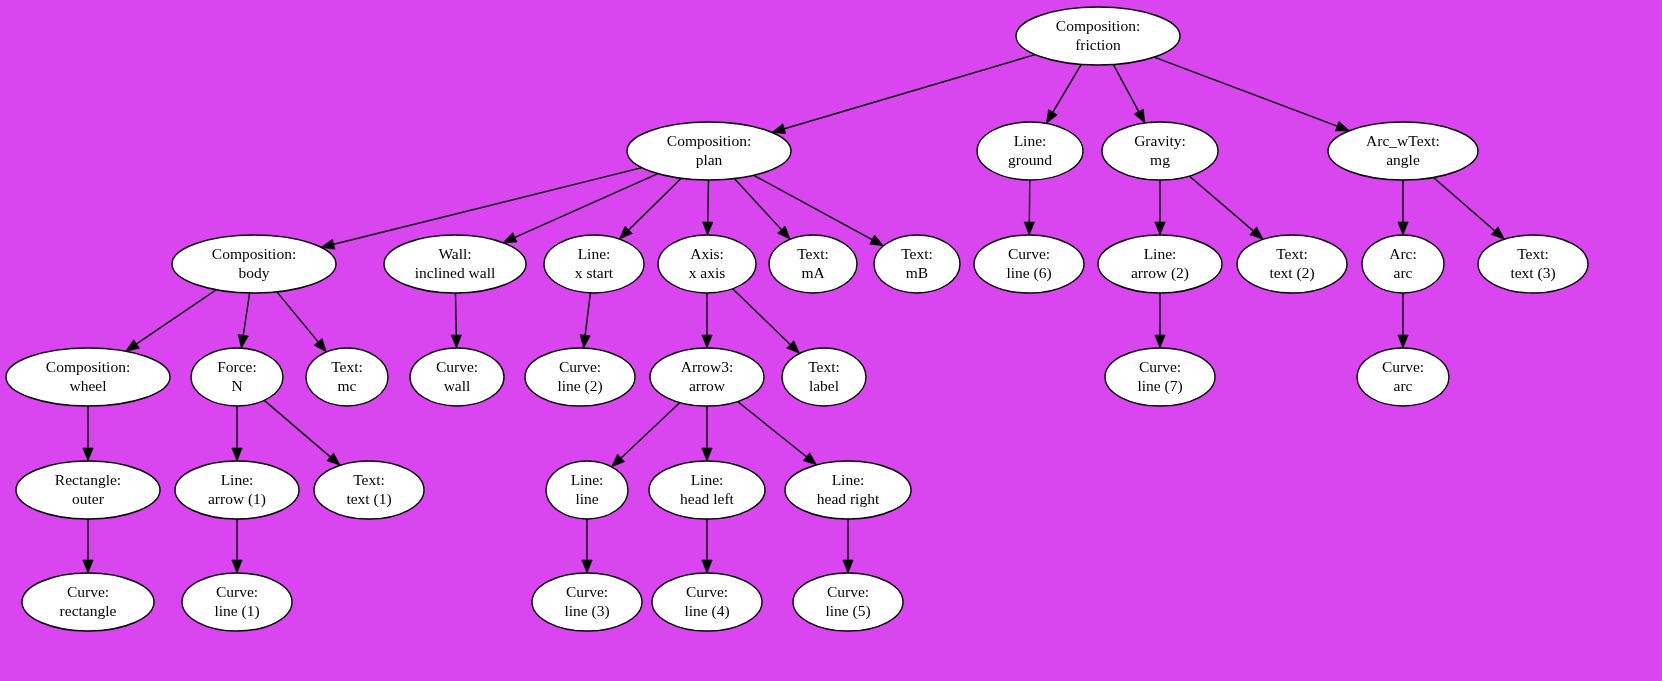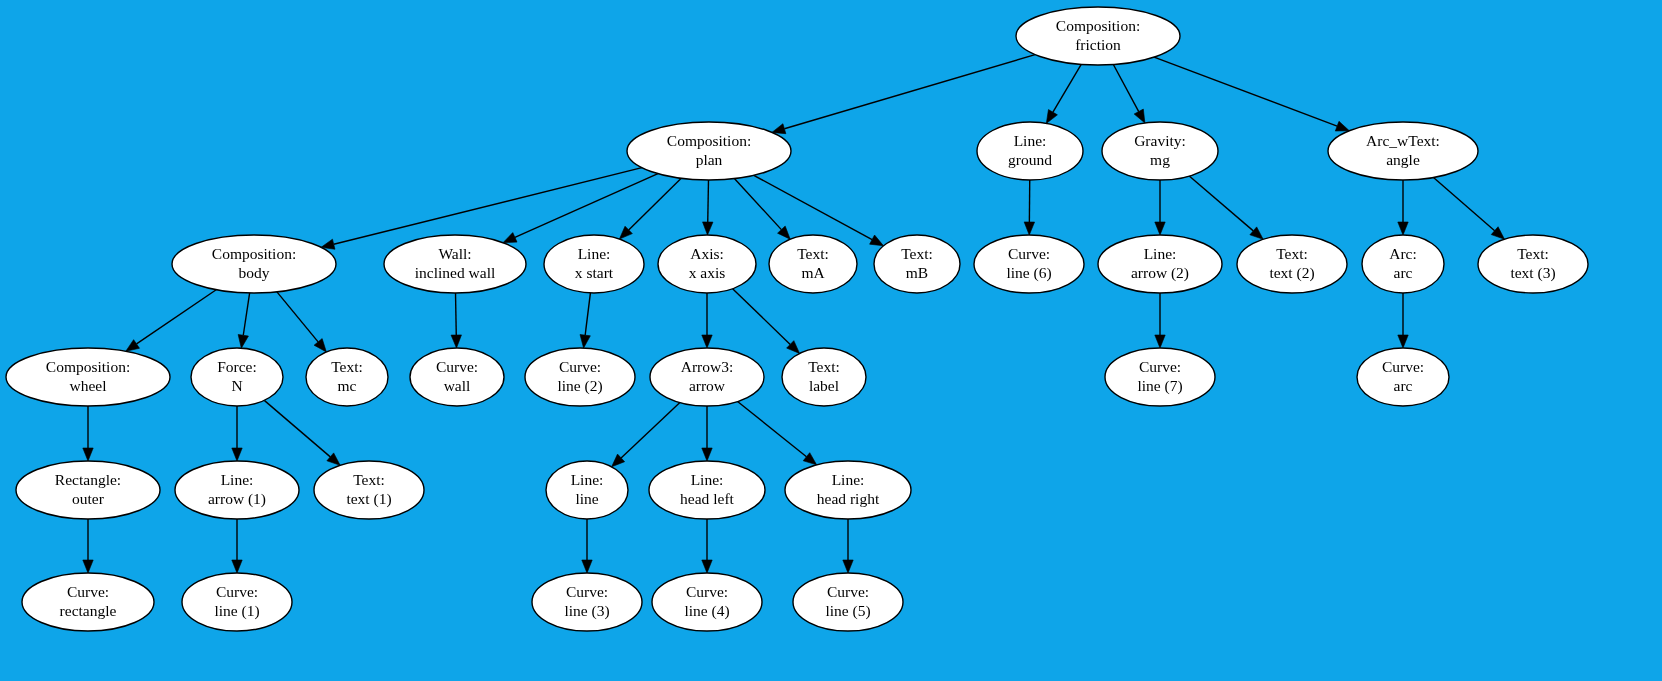--- a/index.html
+++ b/index.html
@@ -7,21 +7,21 @@
     padding: 0;
     background: #ffffff;
   }
   body {
     font-family: "Liberation Serif", "DejaVu Serif", serif;
   }
   #graph-root {
     position: relative;
     width: 1662px;
     height: 681px;
-    background: #0ea5e9;
+    background: #d946ef;
     overflow: hidden;
   }
   svg#graph-canvas {
     display: block;
     width: 1662px;
     height: 681px;
   }
   .node-ellipse {
     fill: #ffffff;
     stroke: #000000;

